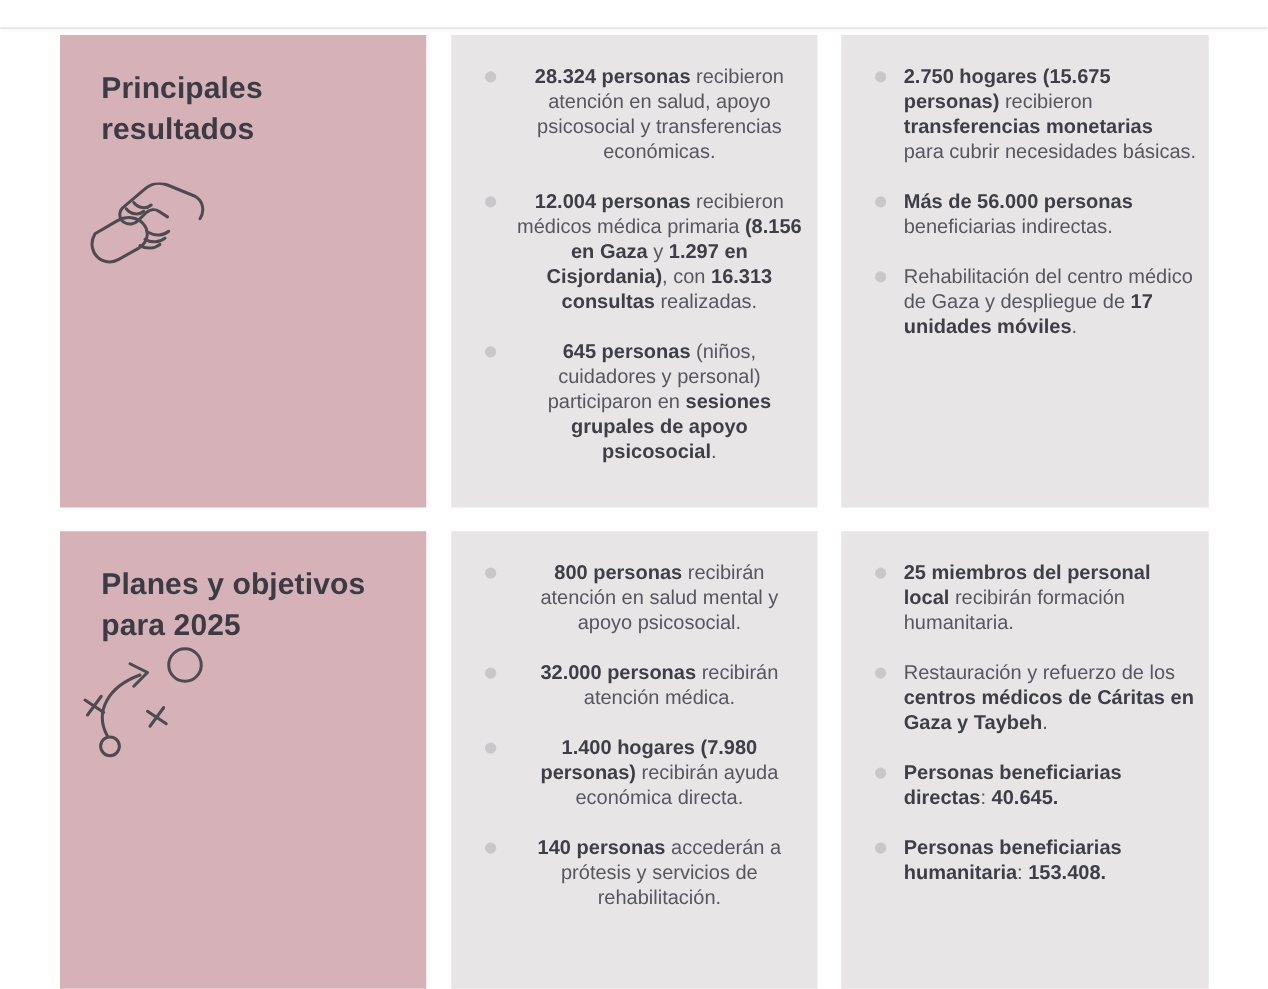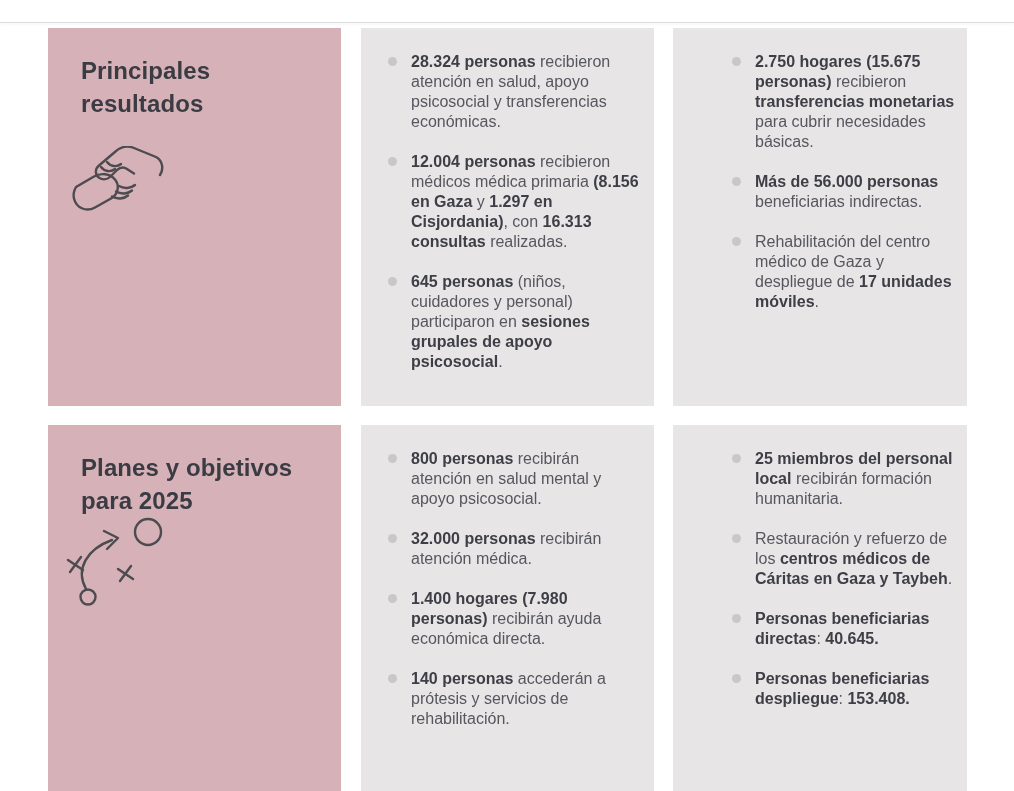--- a/index.html
+++ b/index.html
@@ -10,22 +10,22 @@
   }
   .top-divider{
     position:absolute;top:22px;left:0;width:1014px;height:1px;
     background:var(--divider,#dedede);
     box-shadow:0 1px 3px rgba(0,0,0,.09);
   }
   .panel{position:absolute;box-sizing:border-box;}
   .row1 .panel{top:28px;height:378px;}
   .row2 .panel{top:425px;height:442px;}
   .c1{left:48px;width:293px;}
-  .c2{left:361px;width:293px;}
-  .c3{left:673px;width:294px;padding-left:32px;}
+  .c2{left:361px;width:293px;text-align:center;}
+  .c3{left:673px;width:294px;}
   .accent{background:var(--accent-panel,#d6b2b8);}
   .gray{background:var(--content-panel,#e7e5e6);}
   .accent h2{
     margin:0;padding:26px 18px 0 33px;
     font-size:24px;line-height:33px;font-weight:700;
     color:var(--title-text,#3b3b44);letter-spacing:.1px;
   }
   .panel-icon{position:absolute;display:block;}
   .icon-hands{left:20px;top:118px;}
   .icon-strategy{left:14px;top:86px;}
@@ -139,18 +139,18 @@
           <li>
             <span class="dot"></span>
             <p><span>Restauración y refuerzo de los </span><strong>centros médicos de Cáritas en Gaza y Taybeh</strong><span>.</span></p>
           </li>
           <li>
             <span class="dot"></span>
             <p><strong>Personas beneficiarias directas</strong><span>: </span><strong>40.645.</strong></p>
           </li>
           <li>
             <span class="dot"></span>
-            <p><strong>Personas beneficiarias despliegue</strong><span>: </span><strong>153.408.</strong></p>
+            <p><strong>Personas beneficiarias humanitaria</strong><span>: </span><strong>153.408.</strong></p>
           </li>
         </ul>
     </div>
   </section>
 </div>
 
 </body></html>

